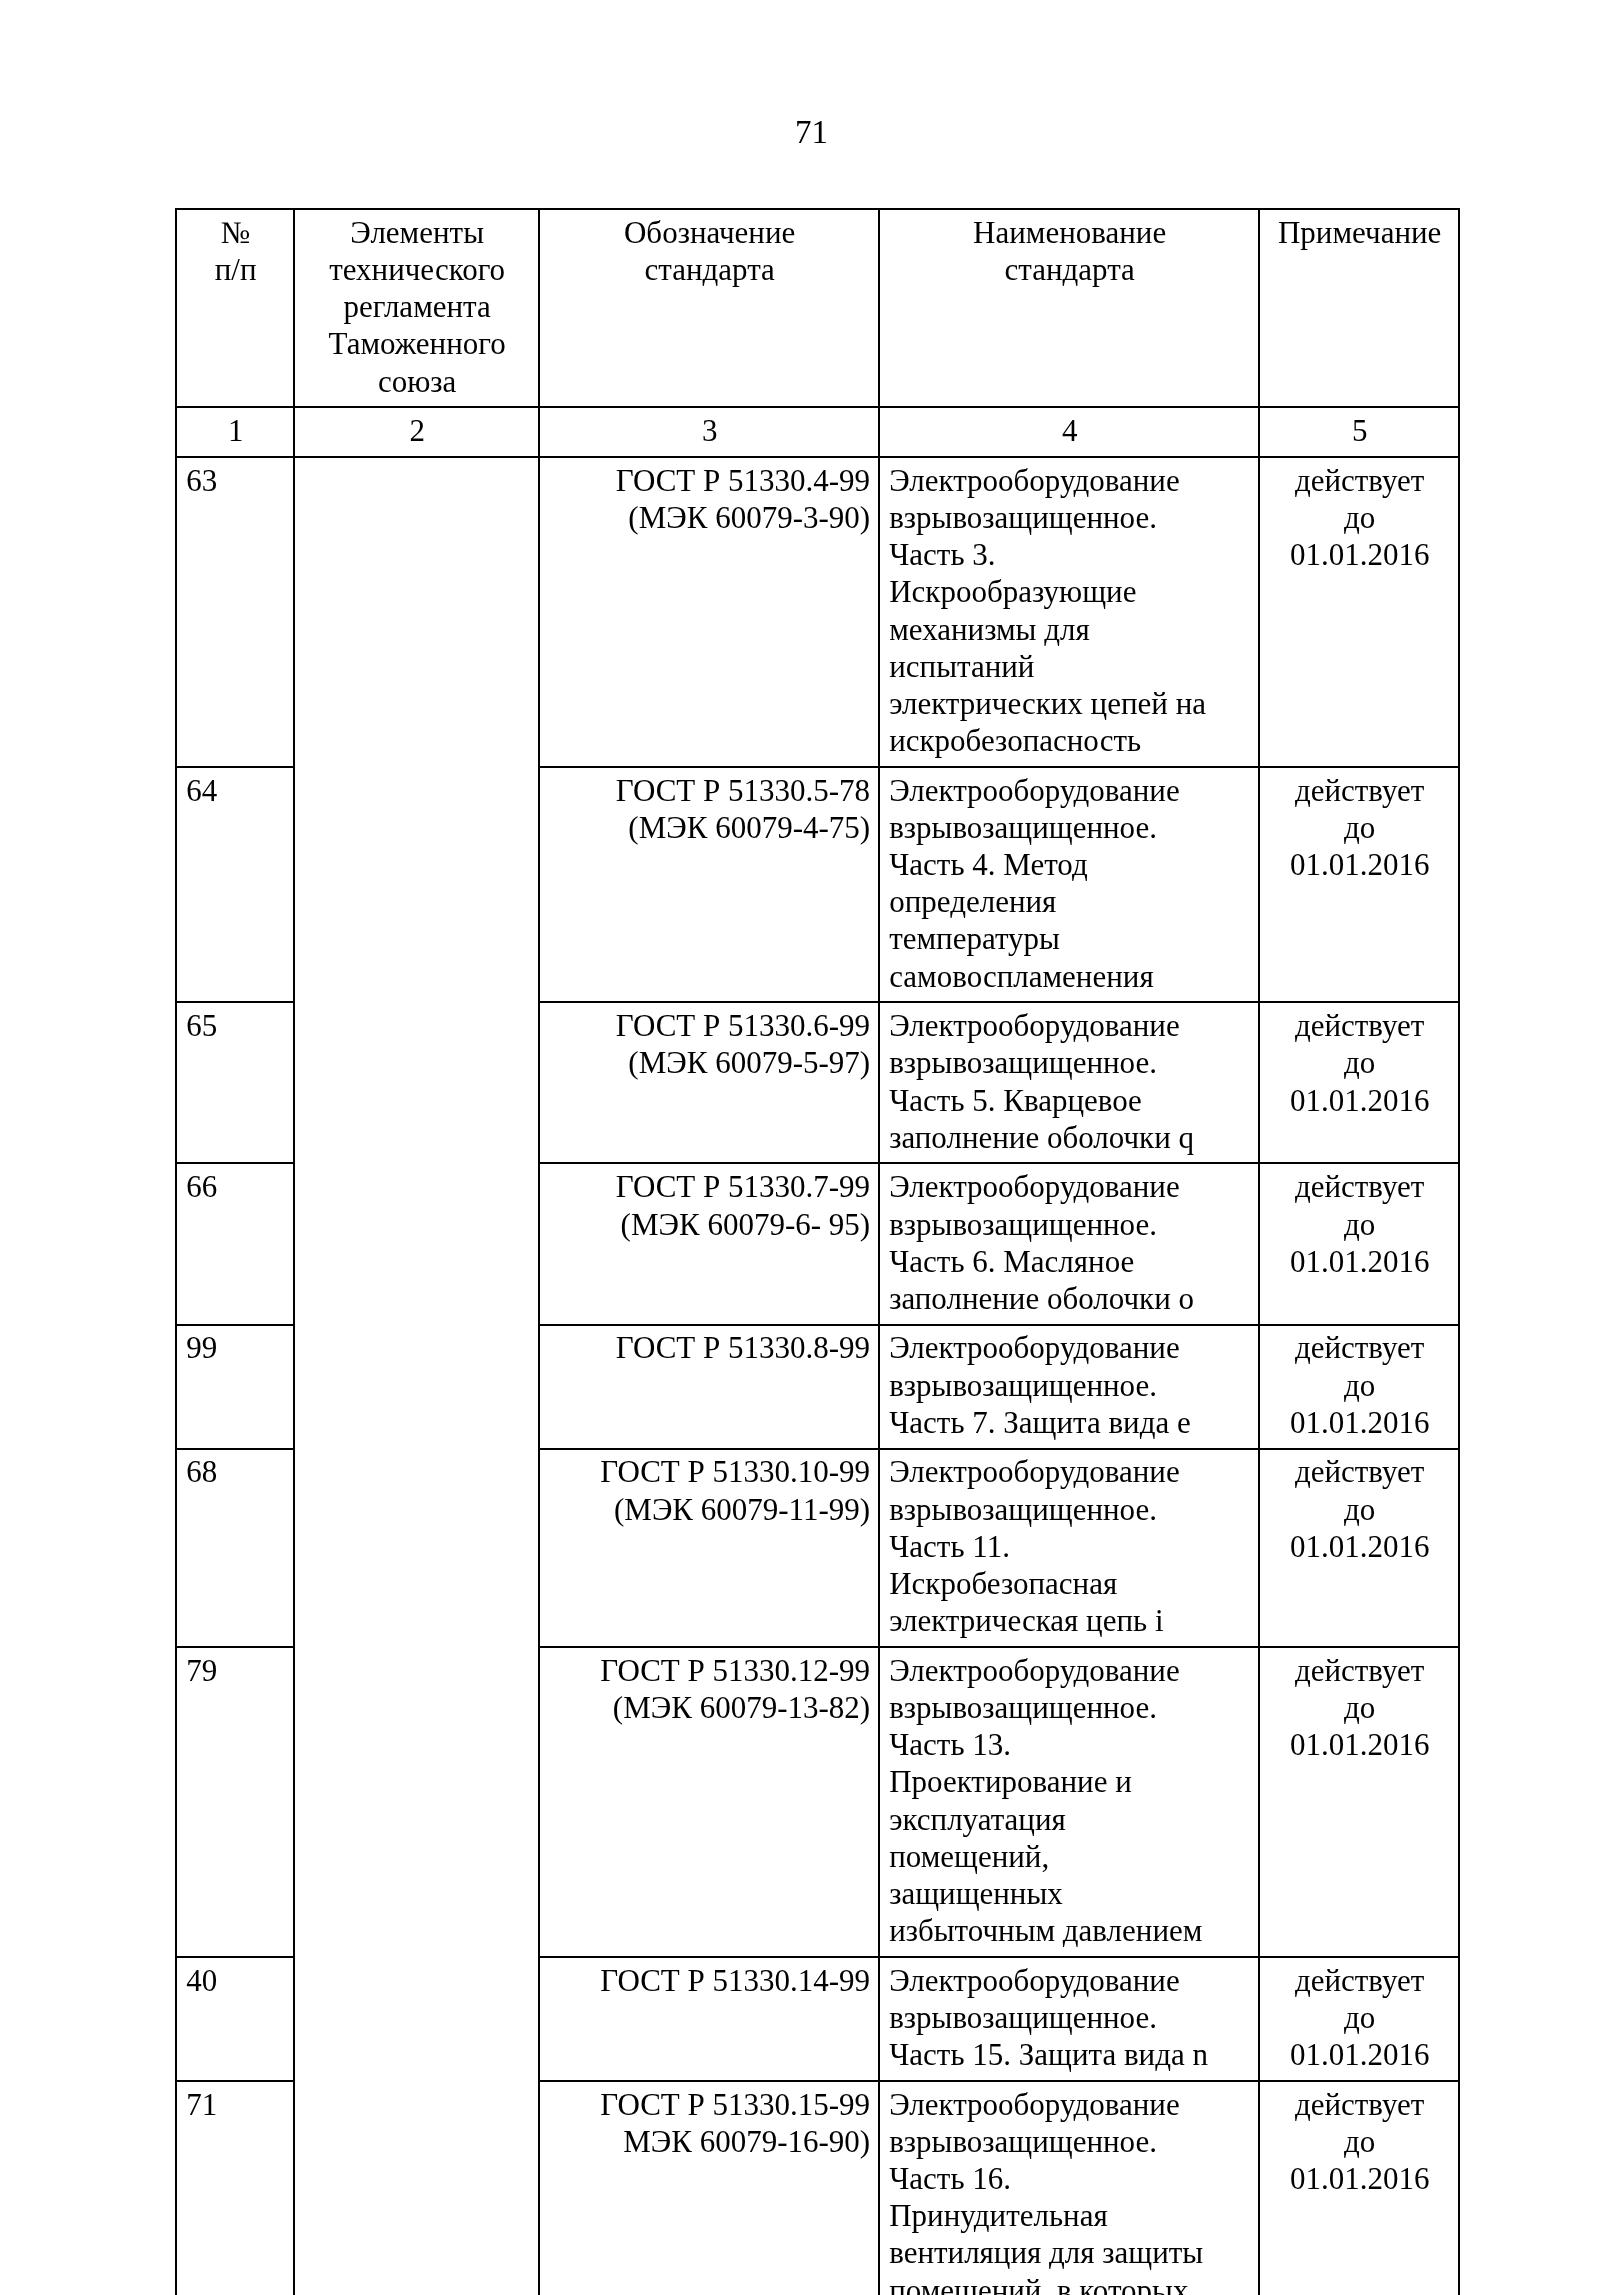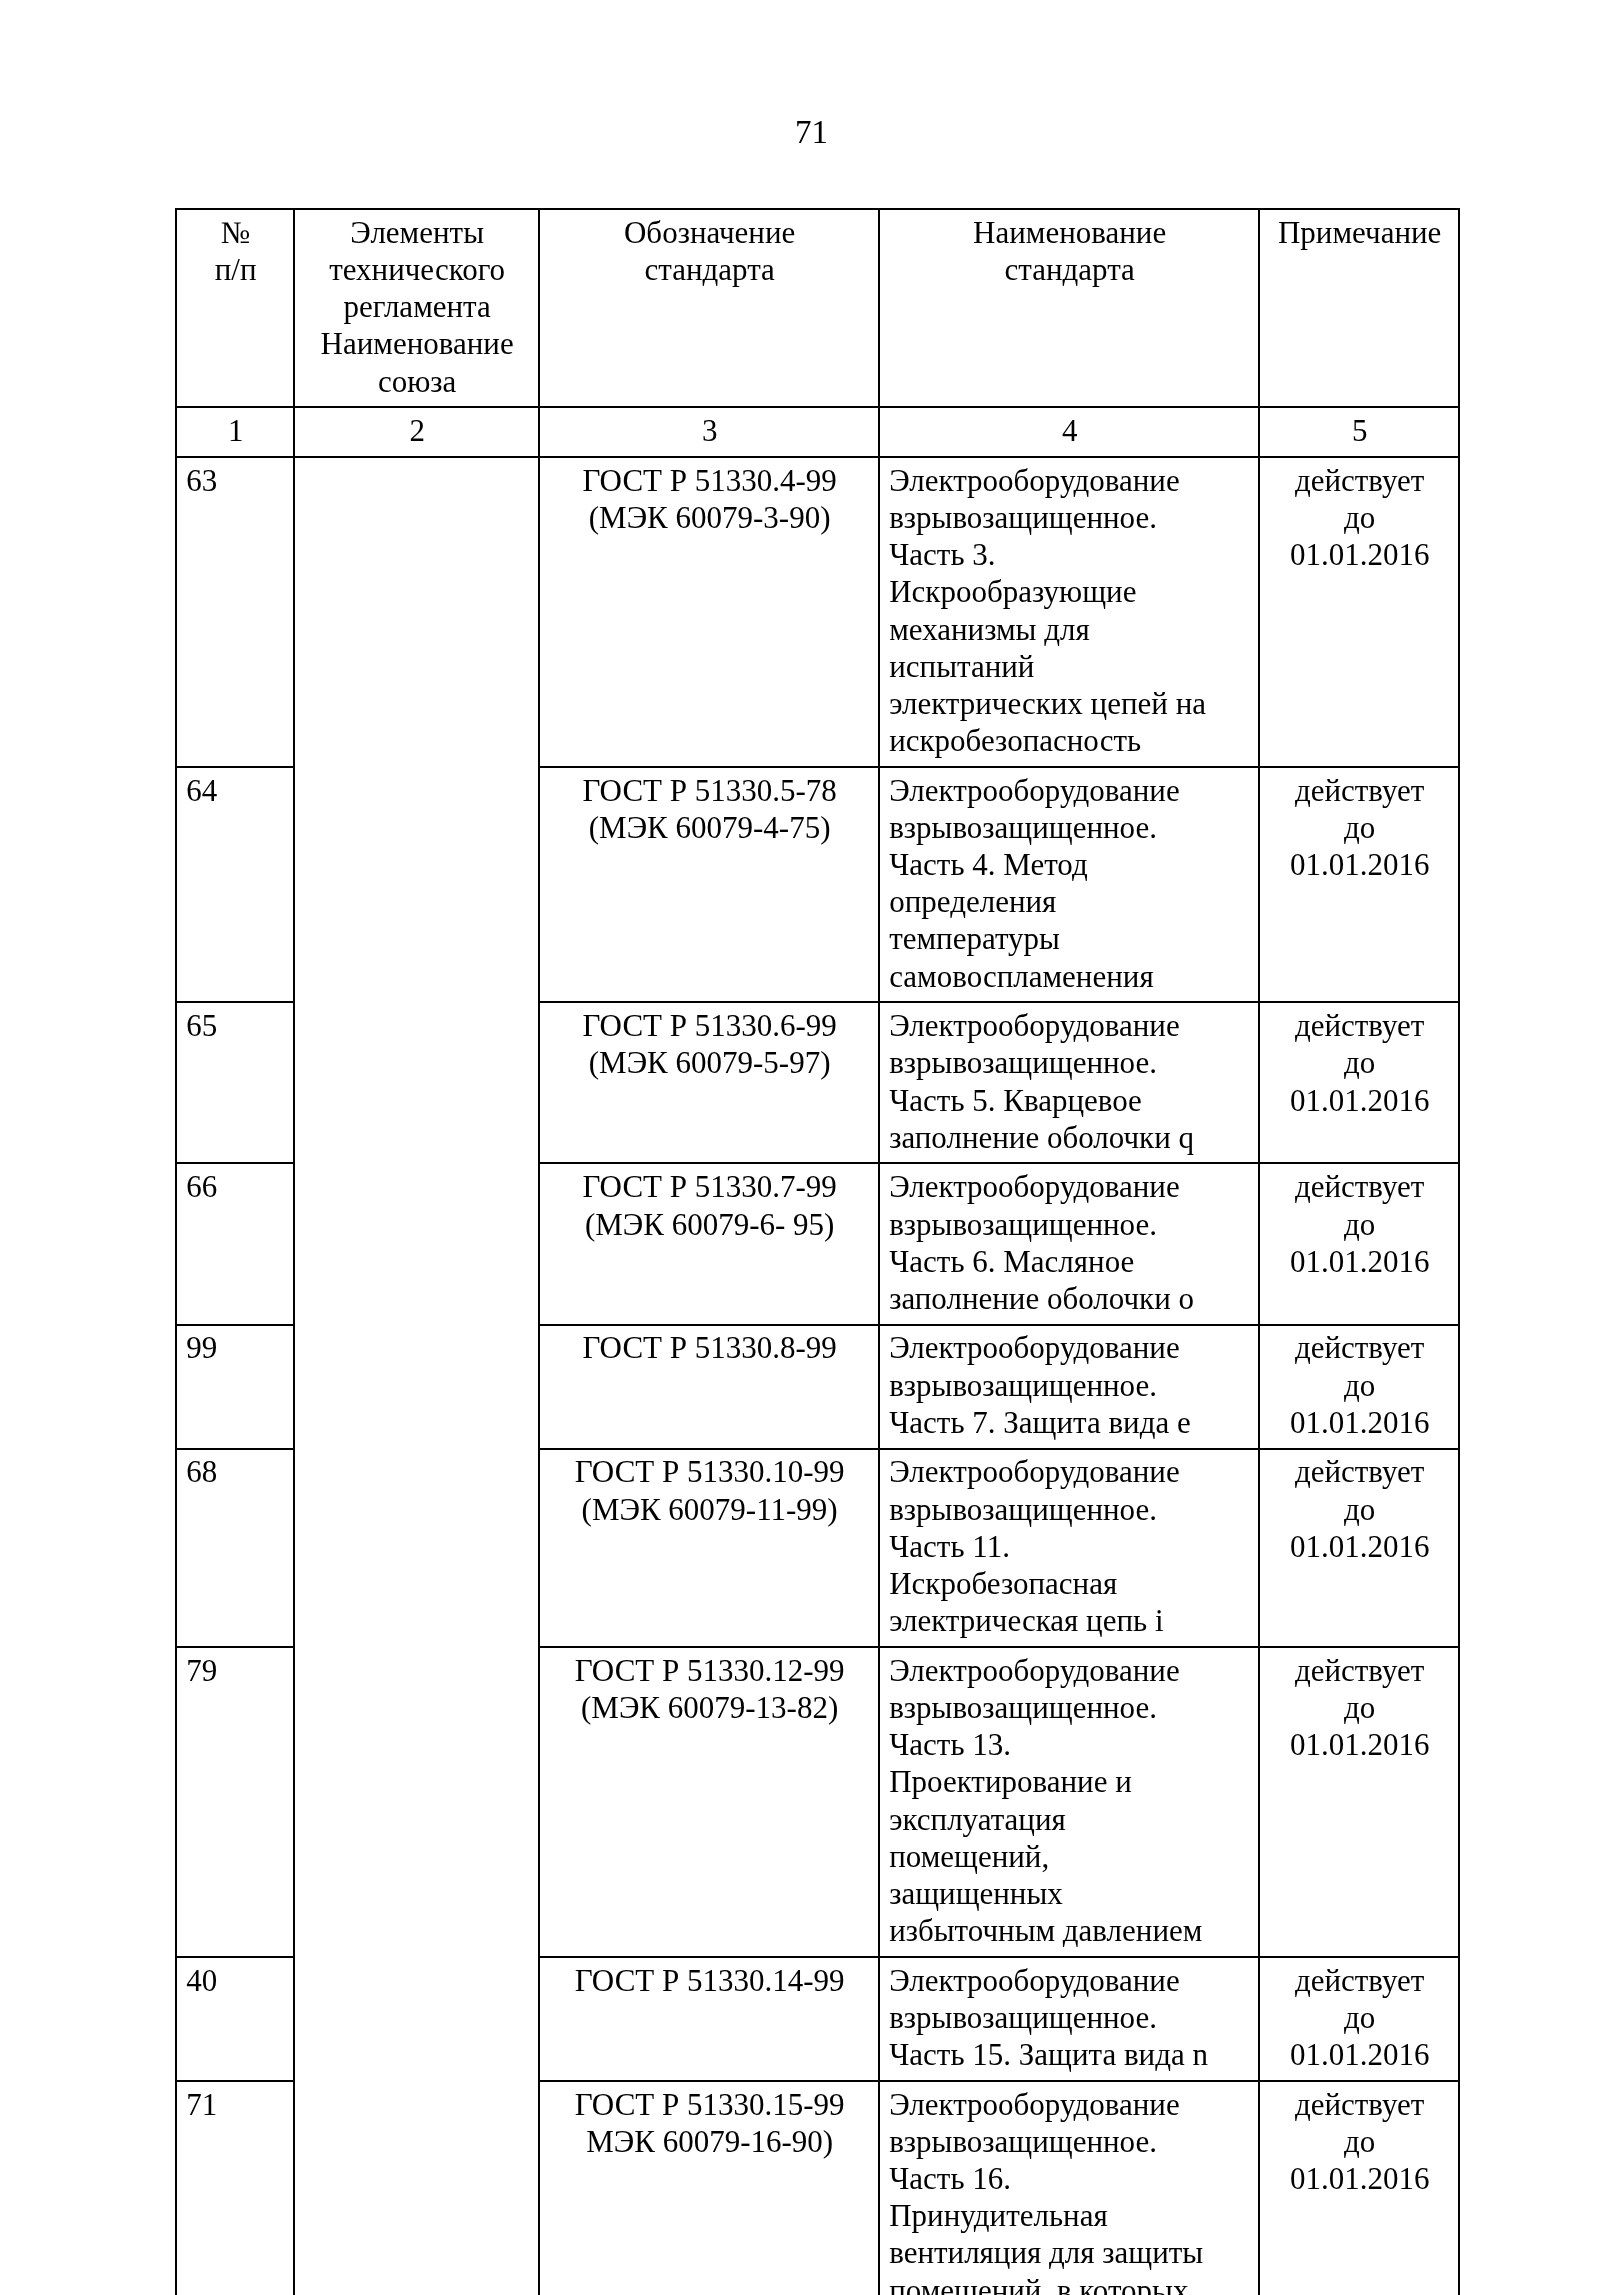--- a/index.html
+++ b/index.html
@@ -53,21 +53,21 @@
   }
   td.num {
     text-align: left;
     padding-left: 22px;
     margin-left: 22px;
   }
   td.elements {
     padding: 0;
   }
   td.designation {
-    text-align: center;
+    text-align: right;
     padding-left: 10.5px;
   }
   td.name {
     text-align: left;
     padding-left: 13px;
     font-family: Liberation Serif, serif;
   }
   td.note {
     text-align: center;
     padding-left: 5.2px;
@@ -90,21 +90,21 @@
       <col style="width:200px">
     </colgroup>
 
     <tbody>
         <tr>
       <th class="hdr">№
 п/п</th>
       <th class="hdr">Элементы
 технического
 регламента
-Наименование
+Таможенного
 союза</th>
       <th class="hdr">Обозначение
 стандарта</th>
       <th class="hdr">Наименование
 стандарта</th>
       <th class="hdr">Примечание</th>
     </tr>
 
     <tr>
       <td class="colnum">1</td>

